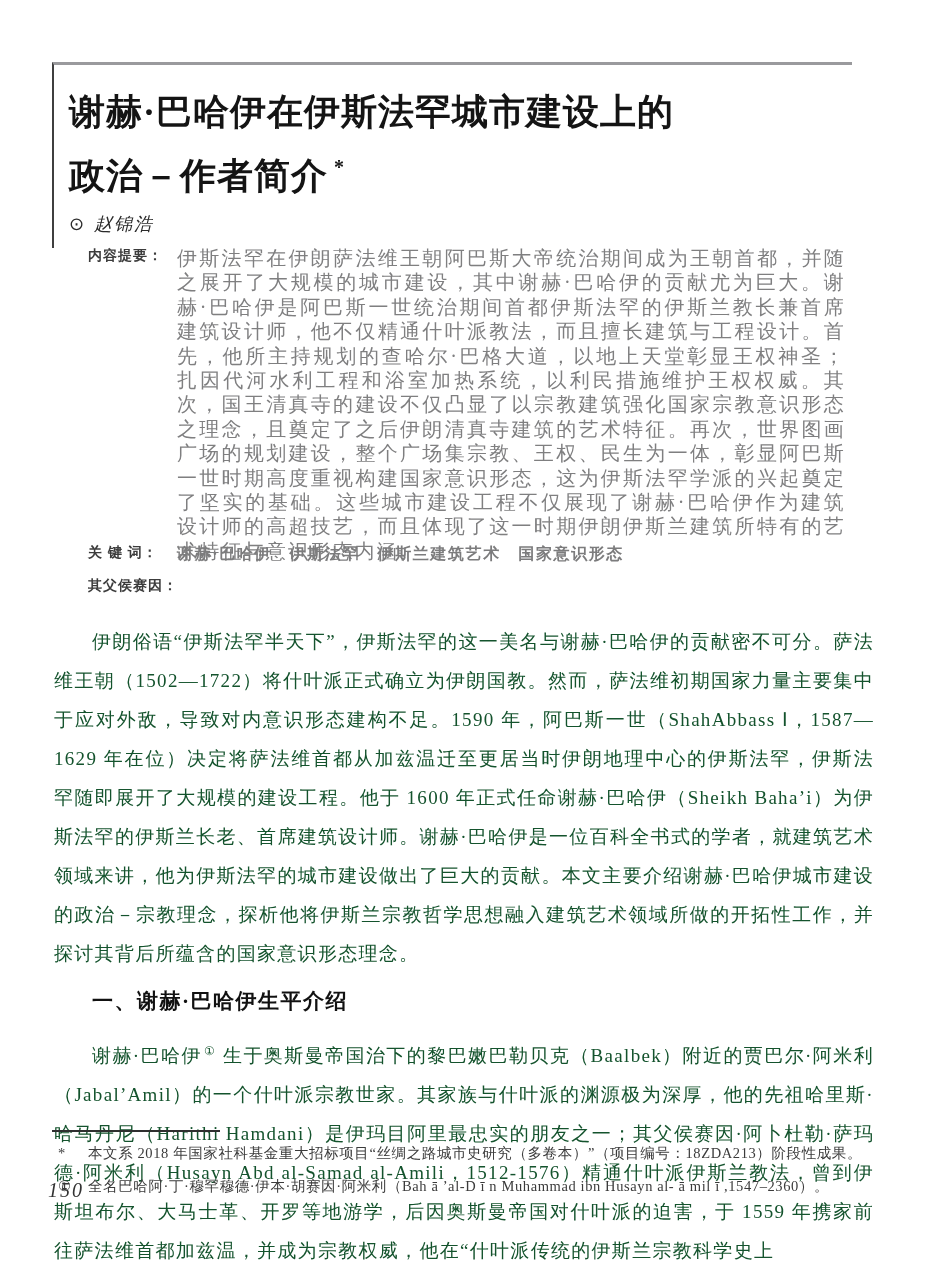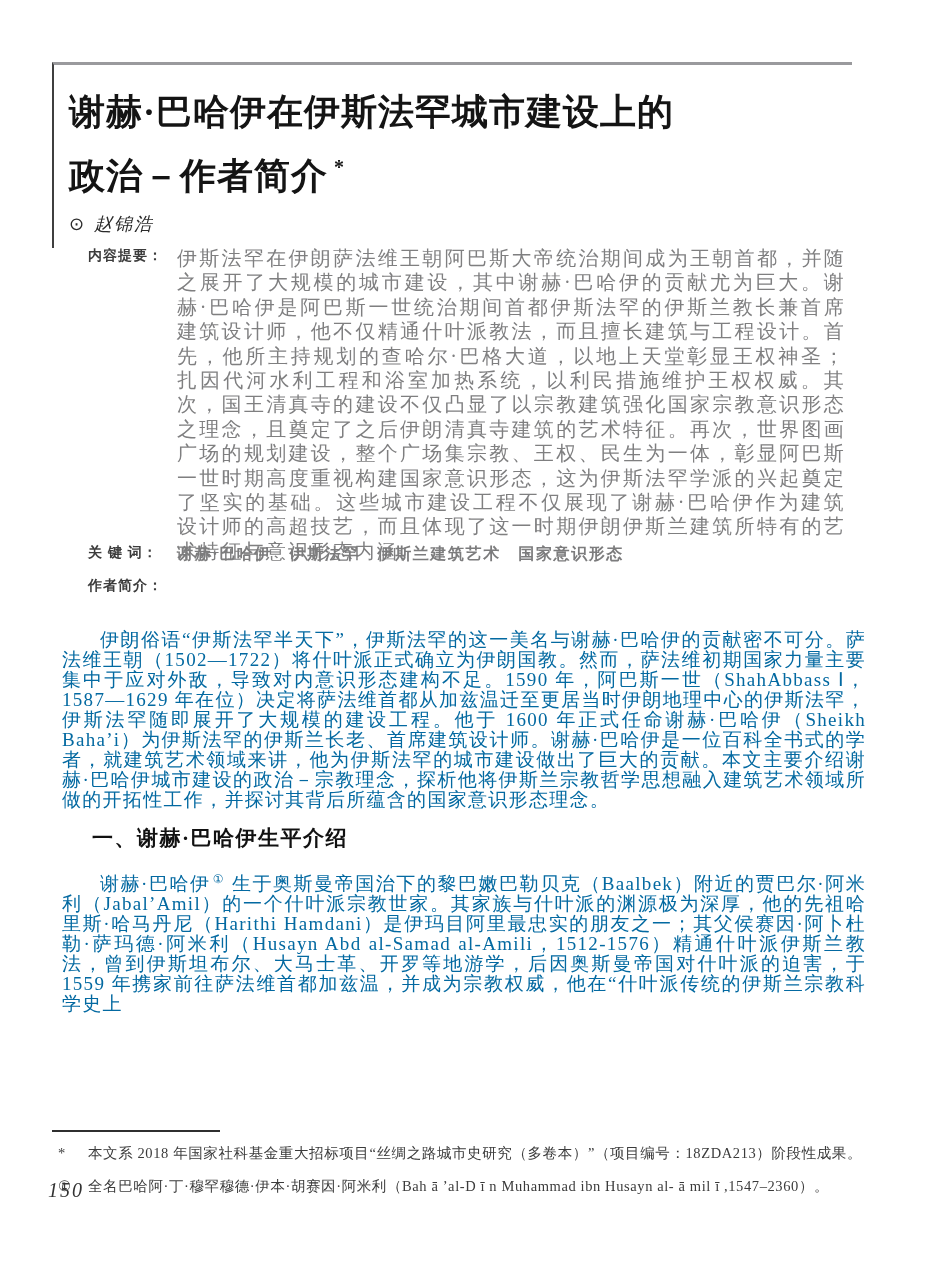--- a/index.html
+++ b/index.html
@@ -86,25 +86,25 @@
   .bio-line { top: 576px; }
 
   
   .article-body {
     position: absolute;
     left: 50px;
     top: 618px;
     width: 828px;
   }
   .para {
-    margin: 12px;
+    margin: 4px;
     font-size: 19px;
-    line-height: 20px;
+    line-height: 39px;
     letter-spacing: 1.3px;
-    color: #0369a1;
+    color: #14532d;
     text-align: justify;
     text-indent: 2em;
   }
   .fnref {
     font-size: 12px;
     vertical-align: 7px;
     letter-spacing: 0;
     padding: 0 2px;
   }
   .section-heading {
@@ -170,21 +170,21 @@
     <span class="lbl">内容提要：</span>
     <p class="abstract-text">伊斯法罕在伊朗萨法维王朝阿巴斯大帝统治期间成为王朝首都，并随之展开了大规模的城市建设，其中谢赫·巴哈伊的贡献尤为巨大。谢赫·巴哈伊是阿巴斯一世统治期间首都伊斯法罕的伊斯兰教长兼首席建筑设计师，他不仅精通什叶派教法，而且擅长建筑与工程设计。首先，他所主持规划的查哈尔·巴格大道，以地上天堂彰显王权神圣；扎因代河水利工程和浴室加热系统，以利民措施维护王权权威。其次，国王清真寺的建设不仅凸显了以宗教建筑强化国家宗教意识形态之理念，且奠定了之后伊朗清真寺建筑的艺术特征。再次，世界图画广场的规划建设，整个广场集宗教、王权、民生为一体，彰显阿巴斯一世时期高度重视构建国家意识形态，这为伊斯法罕学派的兴起奠定了坚实的基础。这些城市建设工程不仅展现了谢赫·巴哈伊作为建筑设计师的高超技艺，而且体现了这一时期伊朗伊斯兰建筑所特有的艺术特征与意识形态内涵。</p>
   </section>
 
   <section class="hang kv-line keywords-line">
     <span class="lbl">关 键 词：</span>
     <p>谢赫·巴哈伊　伊斯法罕　伊斯兰建筑艺术　国家意识形态</p>
   </section>
 
   <section class="hang kv-line bio-line">
-    <span class="lbl">作者简介：</span>
+    <span class="lbl">其父侯赛因：</span>
   </section>
 
   <main class="article-body">
     <p class="para">伊朗俗语“伊斯法罕半天下”，伊斯法罕的这一美名与谢赫·巴哈伊的贡献密不可分。萨法维王朝（1502—1722）将什叶派正式确立为伊朗国教。然而，萨法维初期国家力量主要集中于应对外敌，导致对内意识形态建构不足。1590 年，阿巴斯一世（ShahAbbass Ⅰ，1587—1629 年在位）决定将萨法维首都从加兹温迁至更居当时伊朗地理中心的伊斯法罕，伊斯法罕随即展开了大规模的建设工程。他于 1600 年正式任命谢赫·巴哈伊（Sheikh Baha’i）为伊斯法罕的伊斯兰长老、首席建筑设计师。谢赫·巴哈伊是一位百科全书式的学者，就建筑艺术领域来讲，他为伊斯法罕的城市建设做出了巨大的贡献。本文主要介绍谢赫·巴哈伊城市建设的政治－宗教理念，探析他将伊斯兰宗教哲学思想融入建筑艺术领域所做的开拓性工作，并探讨其背后所蕴含的国家意识形态理念。</p>
     <h2 class="section-heading">一、谢赫·巴哈伊生平介绍</h2>
     <p class="para"><span>谢赫·巴哈伊</span><sup class="fnref">①</sup><span> 生于奥斯曼帝国治下的黎巴嫩巴勒贝克（Baalbek）附近的贾巴尔·阿米利（Jabal’Amil）的一个什叶派宗教世家。其家族与什叶派的渊源极为深厚，他的先祖哈里斯·哈马丹尼（Harithi Hamdani）是伊玛目阿里最忠实的朋友之一；其父侯赛因·阿卜杜勒·萨玛德·阿米利（Husayn Abd al-Samad al-Amili，1512-1576）精通什叶派伊斯兰教法，曾到伊斯坦布尔、大马士革、开罗等地游学，后因奥斯曼帝国对什叶派的迫害，于 1559 年携家前往萨法维首都加兹温，并成为宗教权威，他在“什叶派传统的伊斯兰宗教科学史上</span></p>
   </main>
 
   <div class="fn-rule"></div>
 

